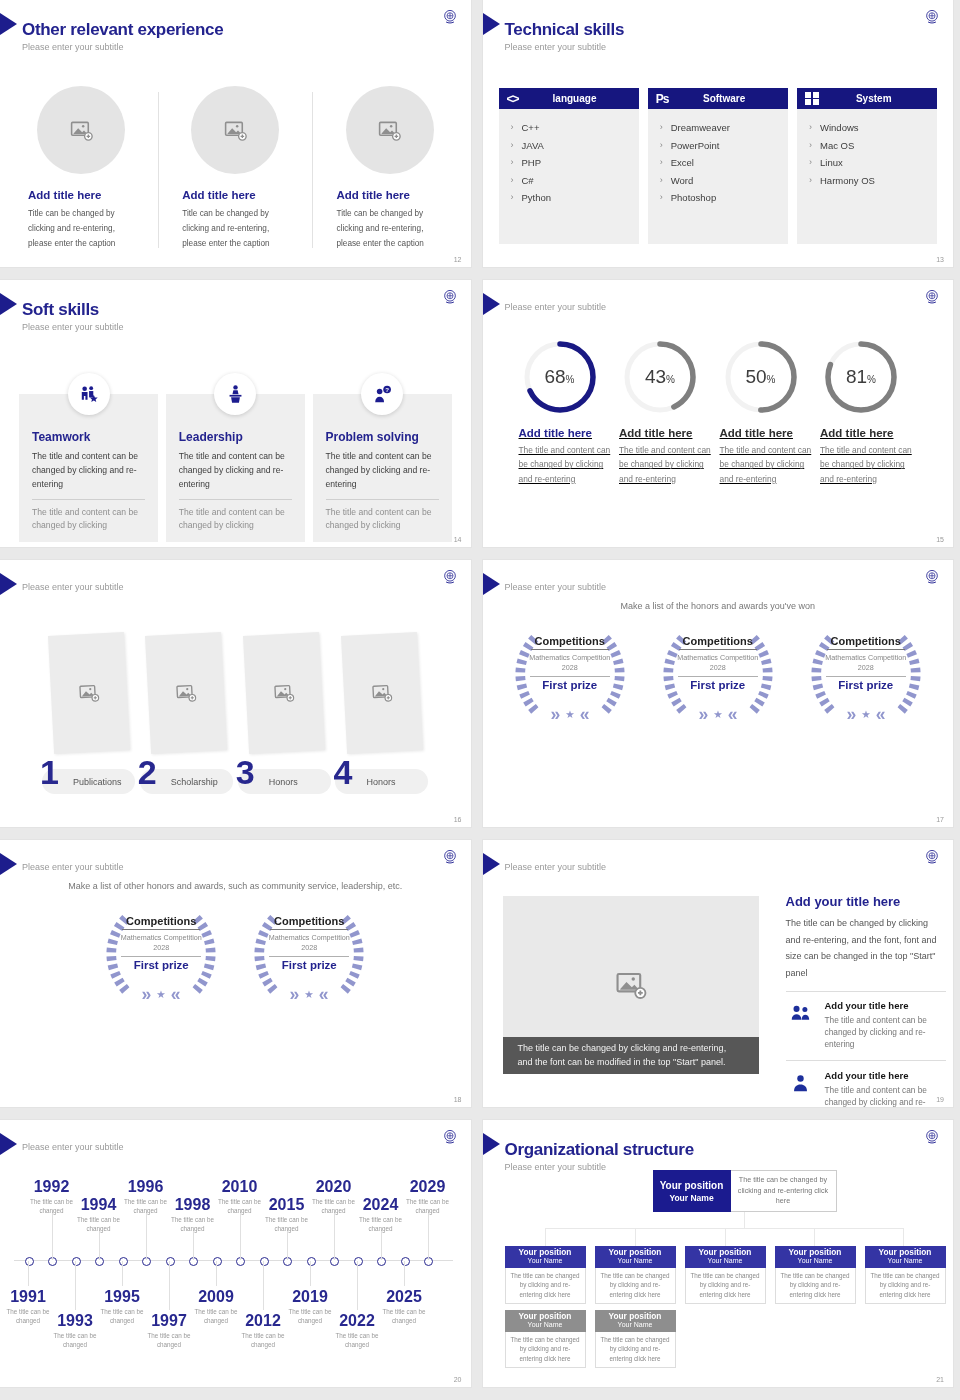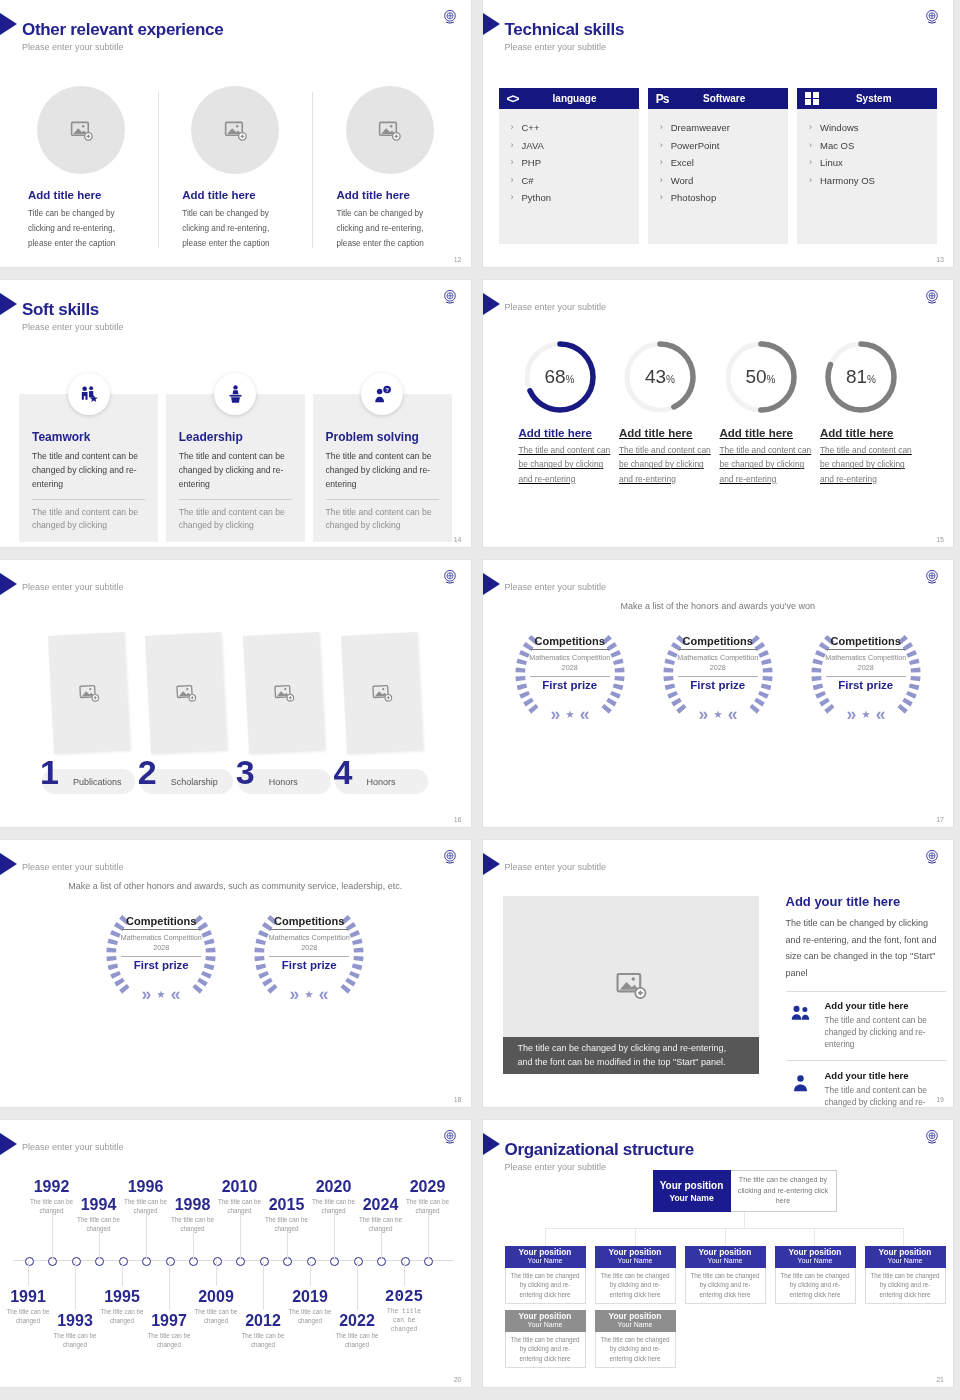--- a/index.html
+++ b/index.html
@@ -723,21 +723,21 @@
           <div class="tl-cap">The title can be changed</div>
         </div>
         <span class="tl-node" style="left: 377px; top: 137px;"></span>
         <span class="tl-conn" style="left: 380.5px; top: 110px; height: 30px;"></span>
         <div class="tl-label" style="left: 356.5px; top: 76px;">
           <div class="tl-year">2024</div>
           <div class="tl-cap">The title can be changed</div>
         </div>
         <span class="tl-node" style="left: 400.5px; top: 137px;"></span>
         <span class="tl-conn" style="left: 404px; top: 141px; height: 25px;"></span>
-        <div class="tl-label" style="left: 380px; top: 168px; font-family: Liberation Mono, monospace;">
+        <div class="tl-label" style="left: 380px; top: 168px;">
           <div class="tl-year">2025</div>
           <div class="tl-cap">The title can be changed</div>
         </div>
         <span class="tl-node" style="left: 424px; top: 137px;"></span>
         <span class="tl-conn" style="left: 427.5px; top: 92px; height: 48px;"></span>
         <div class="tl-label" style="left: 403.5px; top: 58px;">
           <div class="tl-year">2029</div>
           <div class="tl-cap">The title can be changed</div>
         </div>
       </div>

